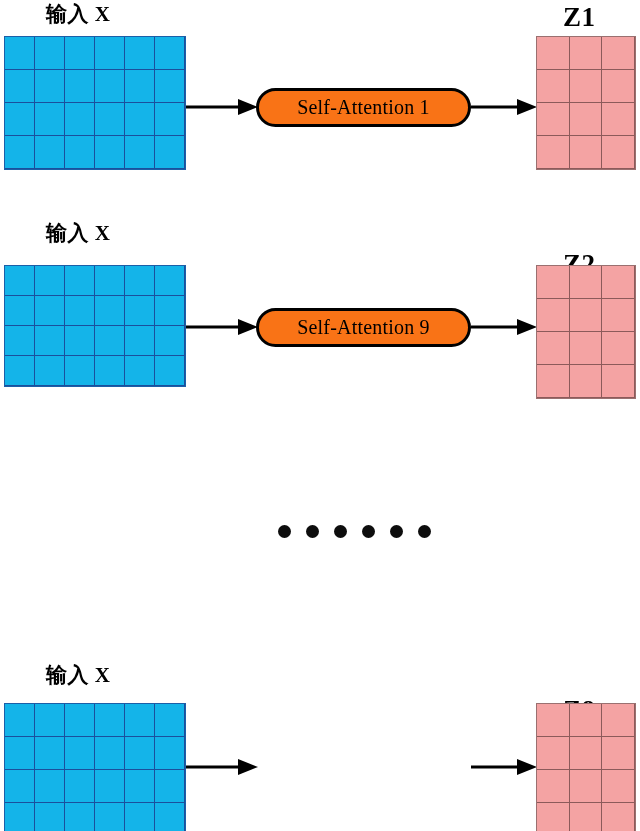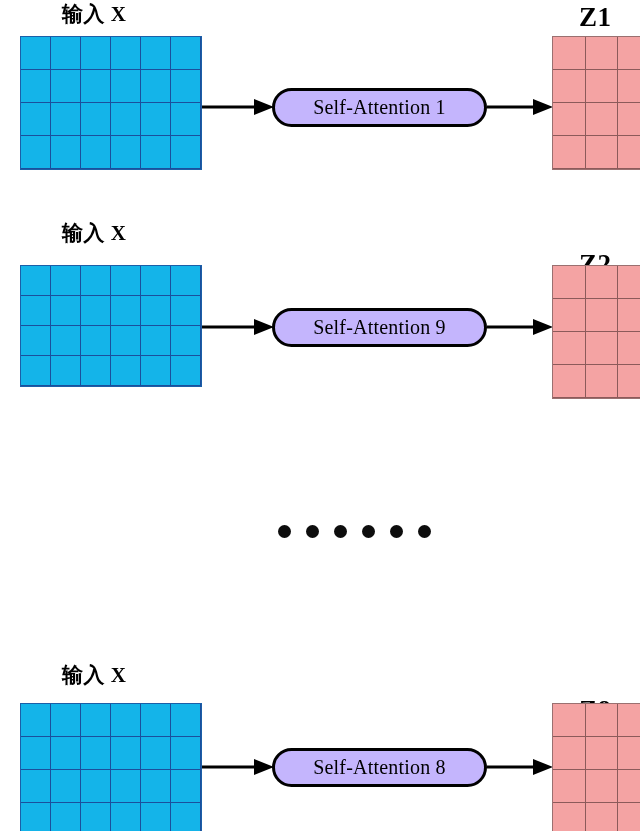--- a/index.html
+++ b/index.html
@@ -18,21 +18,21 @@
   .canvas {
     position: absolute;
     left: 0; top: 0;
     width: 640px;
     height: 831px;
   }
 
   
   .row {
     position: absolute;
-    left: 16px;
+    left: 0;
     width: 580px;
   }
 
   
   .label {
     position: absolute;
     font-weight: bold;
     color: #000000;
     white-space: nowrap;
     line-height: 1;
@@ -76,21 +76,21 @@
     border-right: 1px solid #8C5A5A;
     border-bottom: 1px solid #8C5A5A;
   }
 
   
   .capsule {
     position: absolute;
     box-sizing: border-box;
     border: 3px solid #000000;
     border-radius: 999px;
-    background: #c4b5fd;
+    background: #f97316;
     display: flex;
     align-items: center;
     justify-content: center;
     color: #000000;
     font-size: 20px;
     font-family: "Liberation Serif", "DejaVu Serif", serif;
     letter-spacing: 0.2px;
     white-space: nowrap;
   }
 
@@ -292,21 +292,20 @@
         <div class="cell"></div>
     </div>
 
     <div class="arrow" style="left:186px; top:98px; width:72px;">
       <svg width="72" height="18" viewBox="0 0 72 18">
         <line x1="0" y1="9" x2="56" y2="9" stroke="#000" stroke-width="3"></line>
         <polygon points="52,1 72,9 52,17" fill="#000"></polygon>
       </svg>
     </div>
 
-    <div class="capsule" style="left:256px; top:88px; width:215px; height:39px;">Self-Attention 8</div>
 
     <div class="arrow" style="left:471px; top:98px; width:66px;">
       <svg width="66" height="18" viewBox="0 0 66 18">
         <line x1="0" y1="9" x2="50" y2="9" stroke="#000" stroke-width="3"></line>
         <polygon points="46,1 66,9 46,17" fill="#000"></polygon>
       </svg>
     </div>
 
     <div class="label label-z" style="left:563px; top:5px;margin-top:32px;">Z8</div>
 

